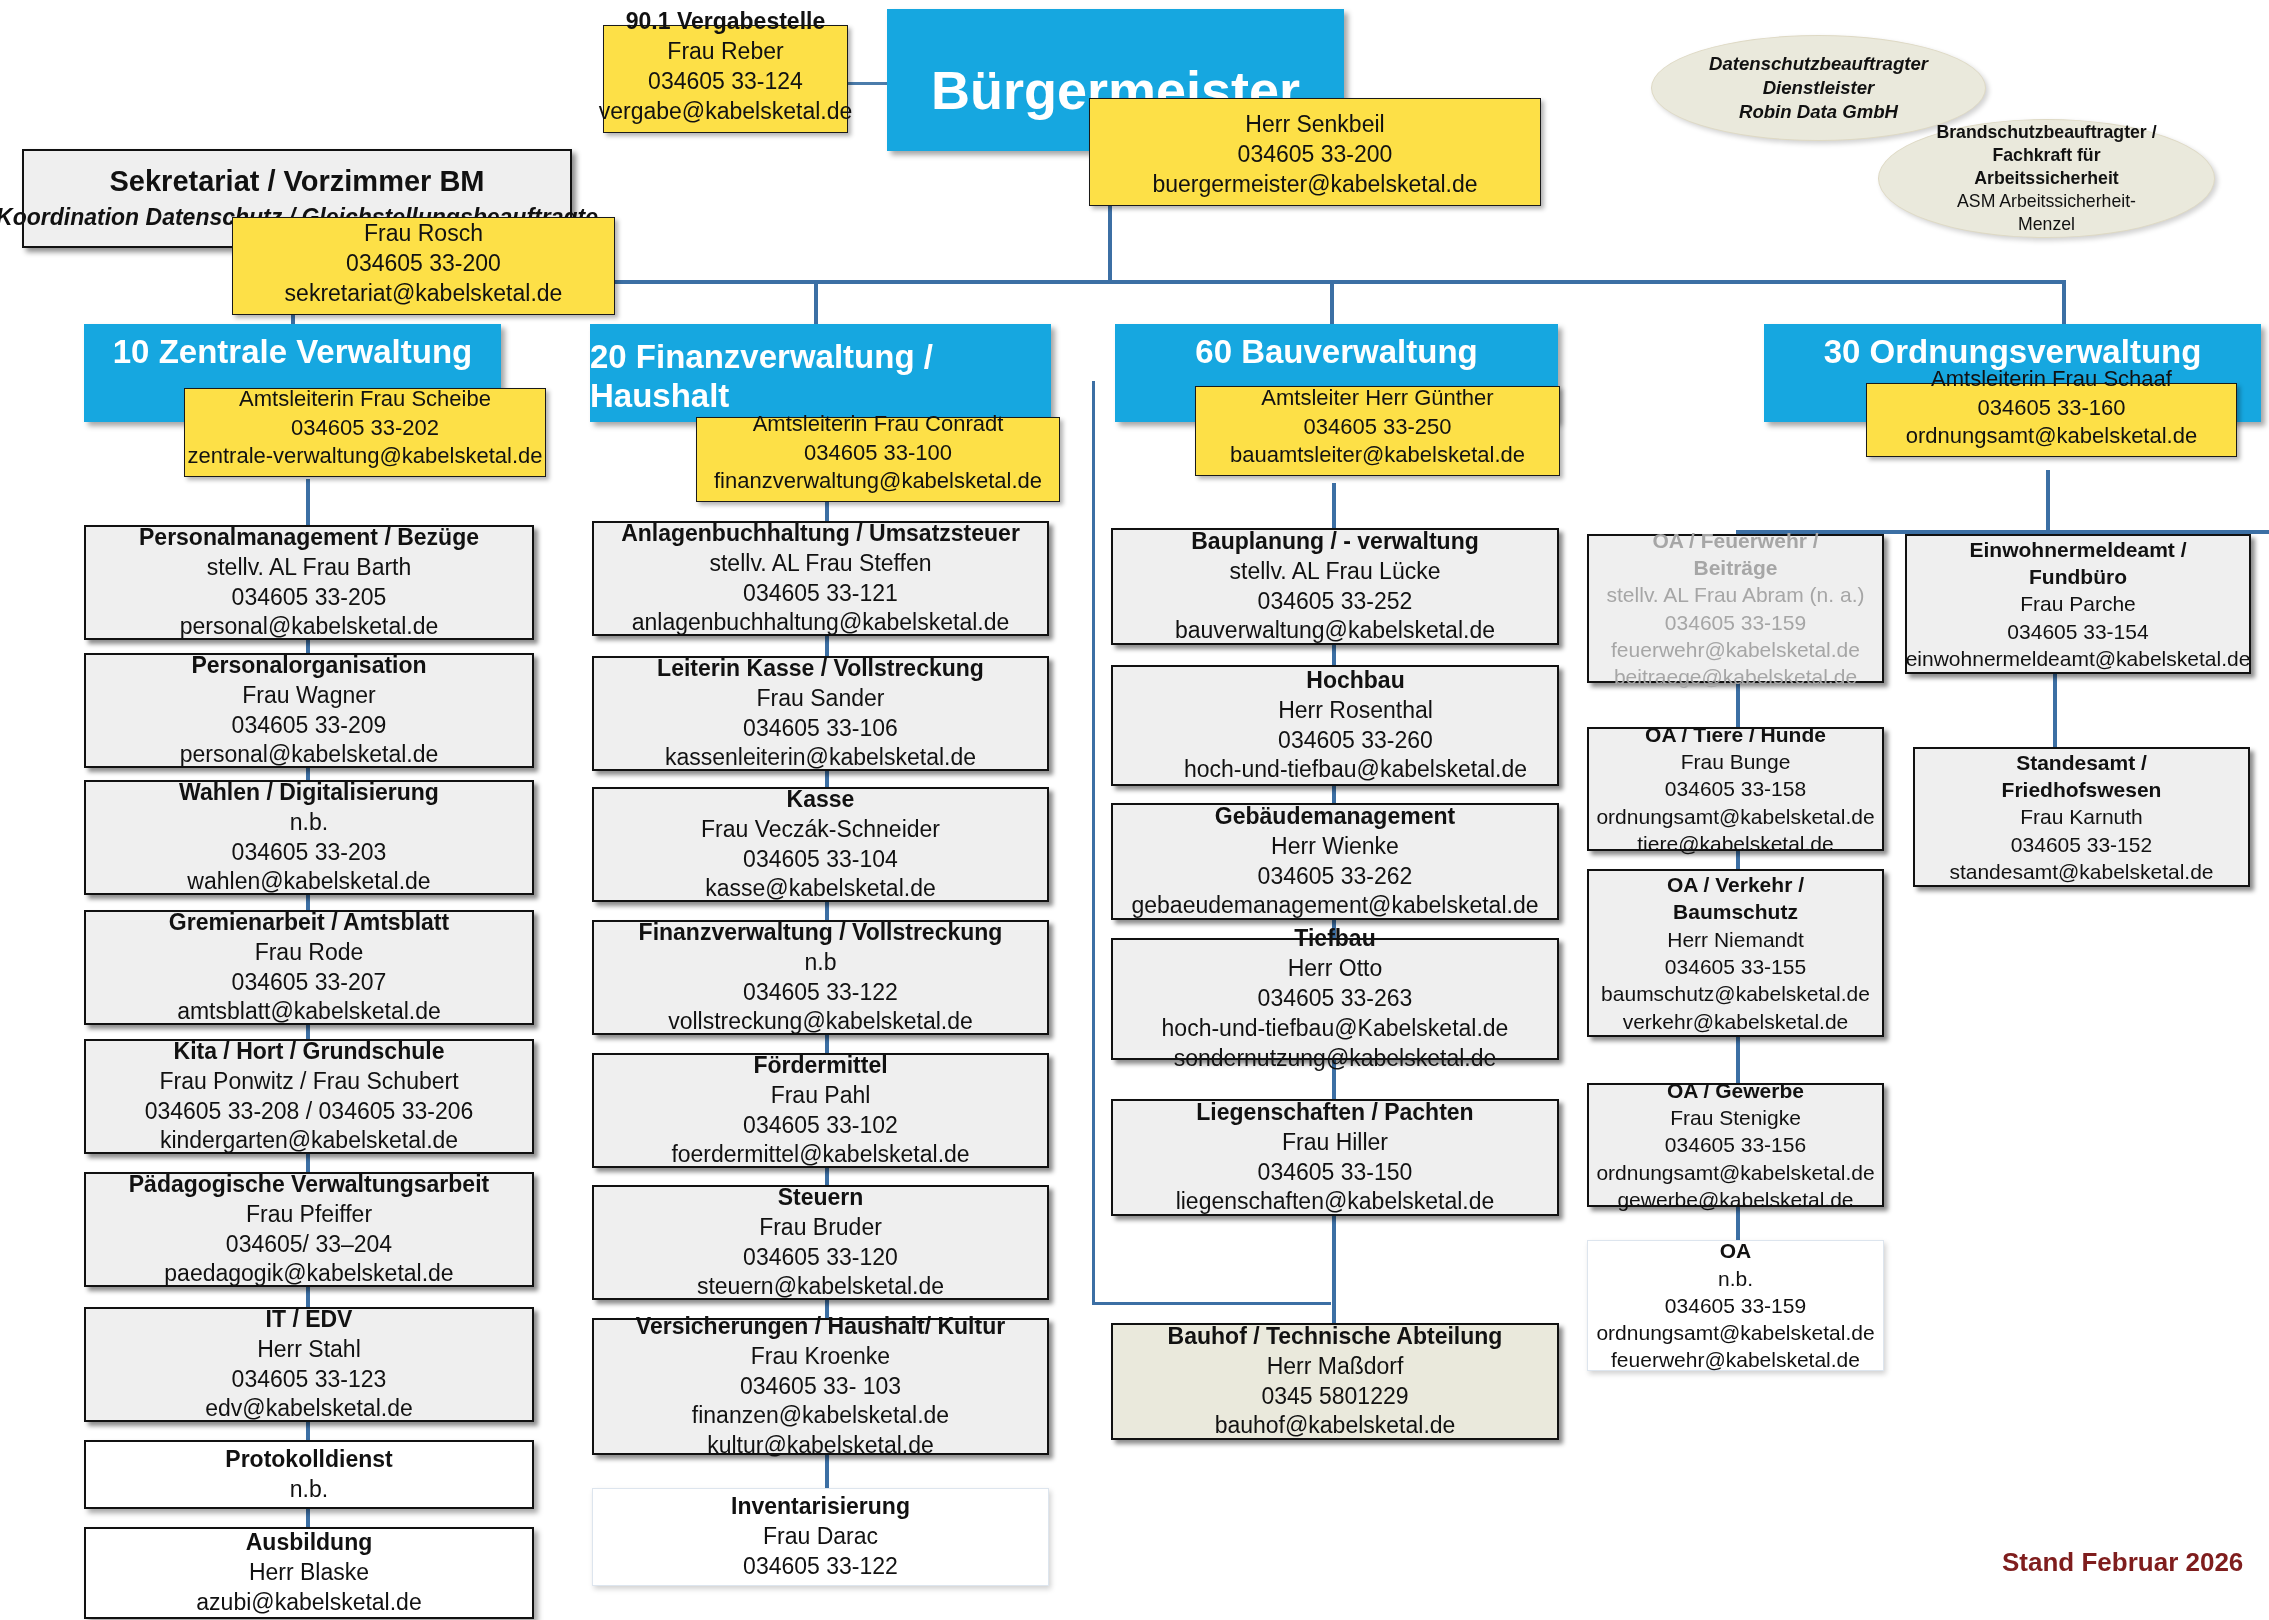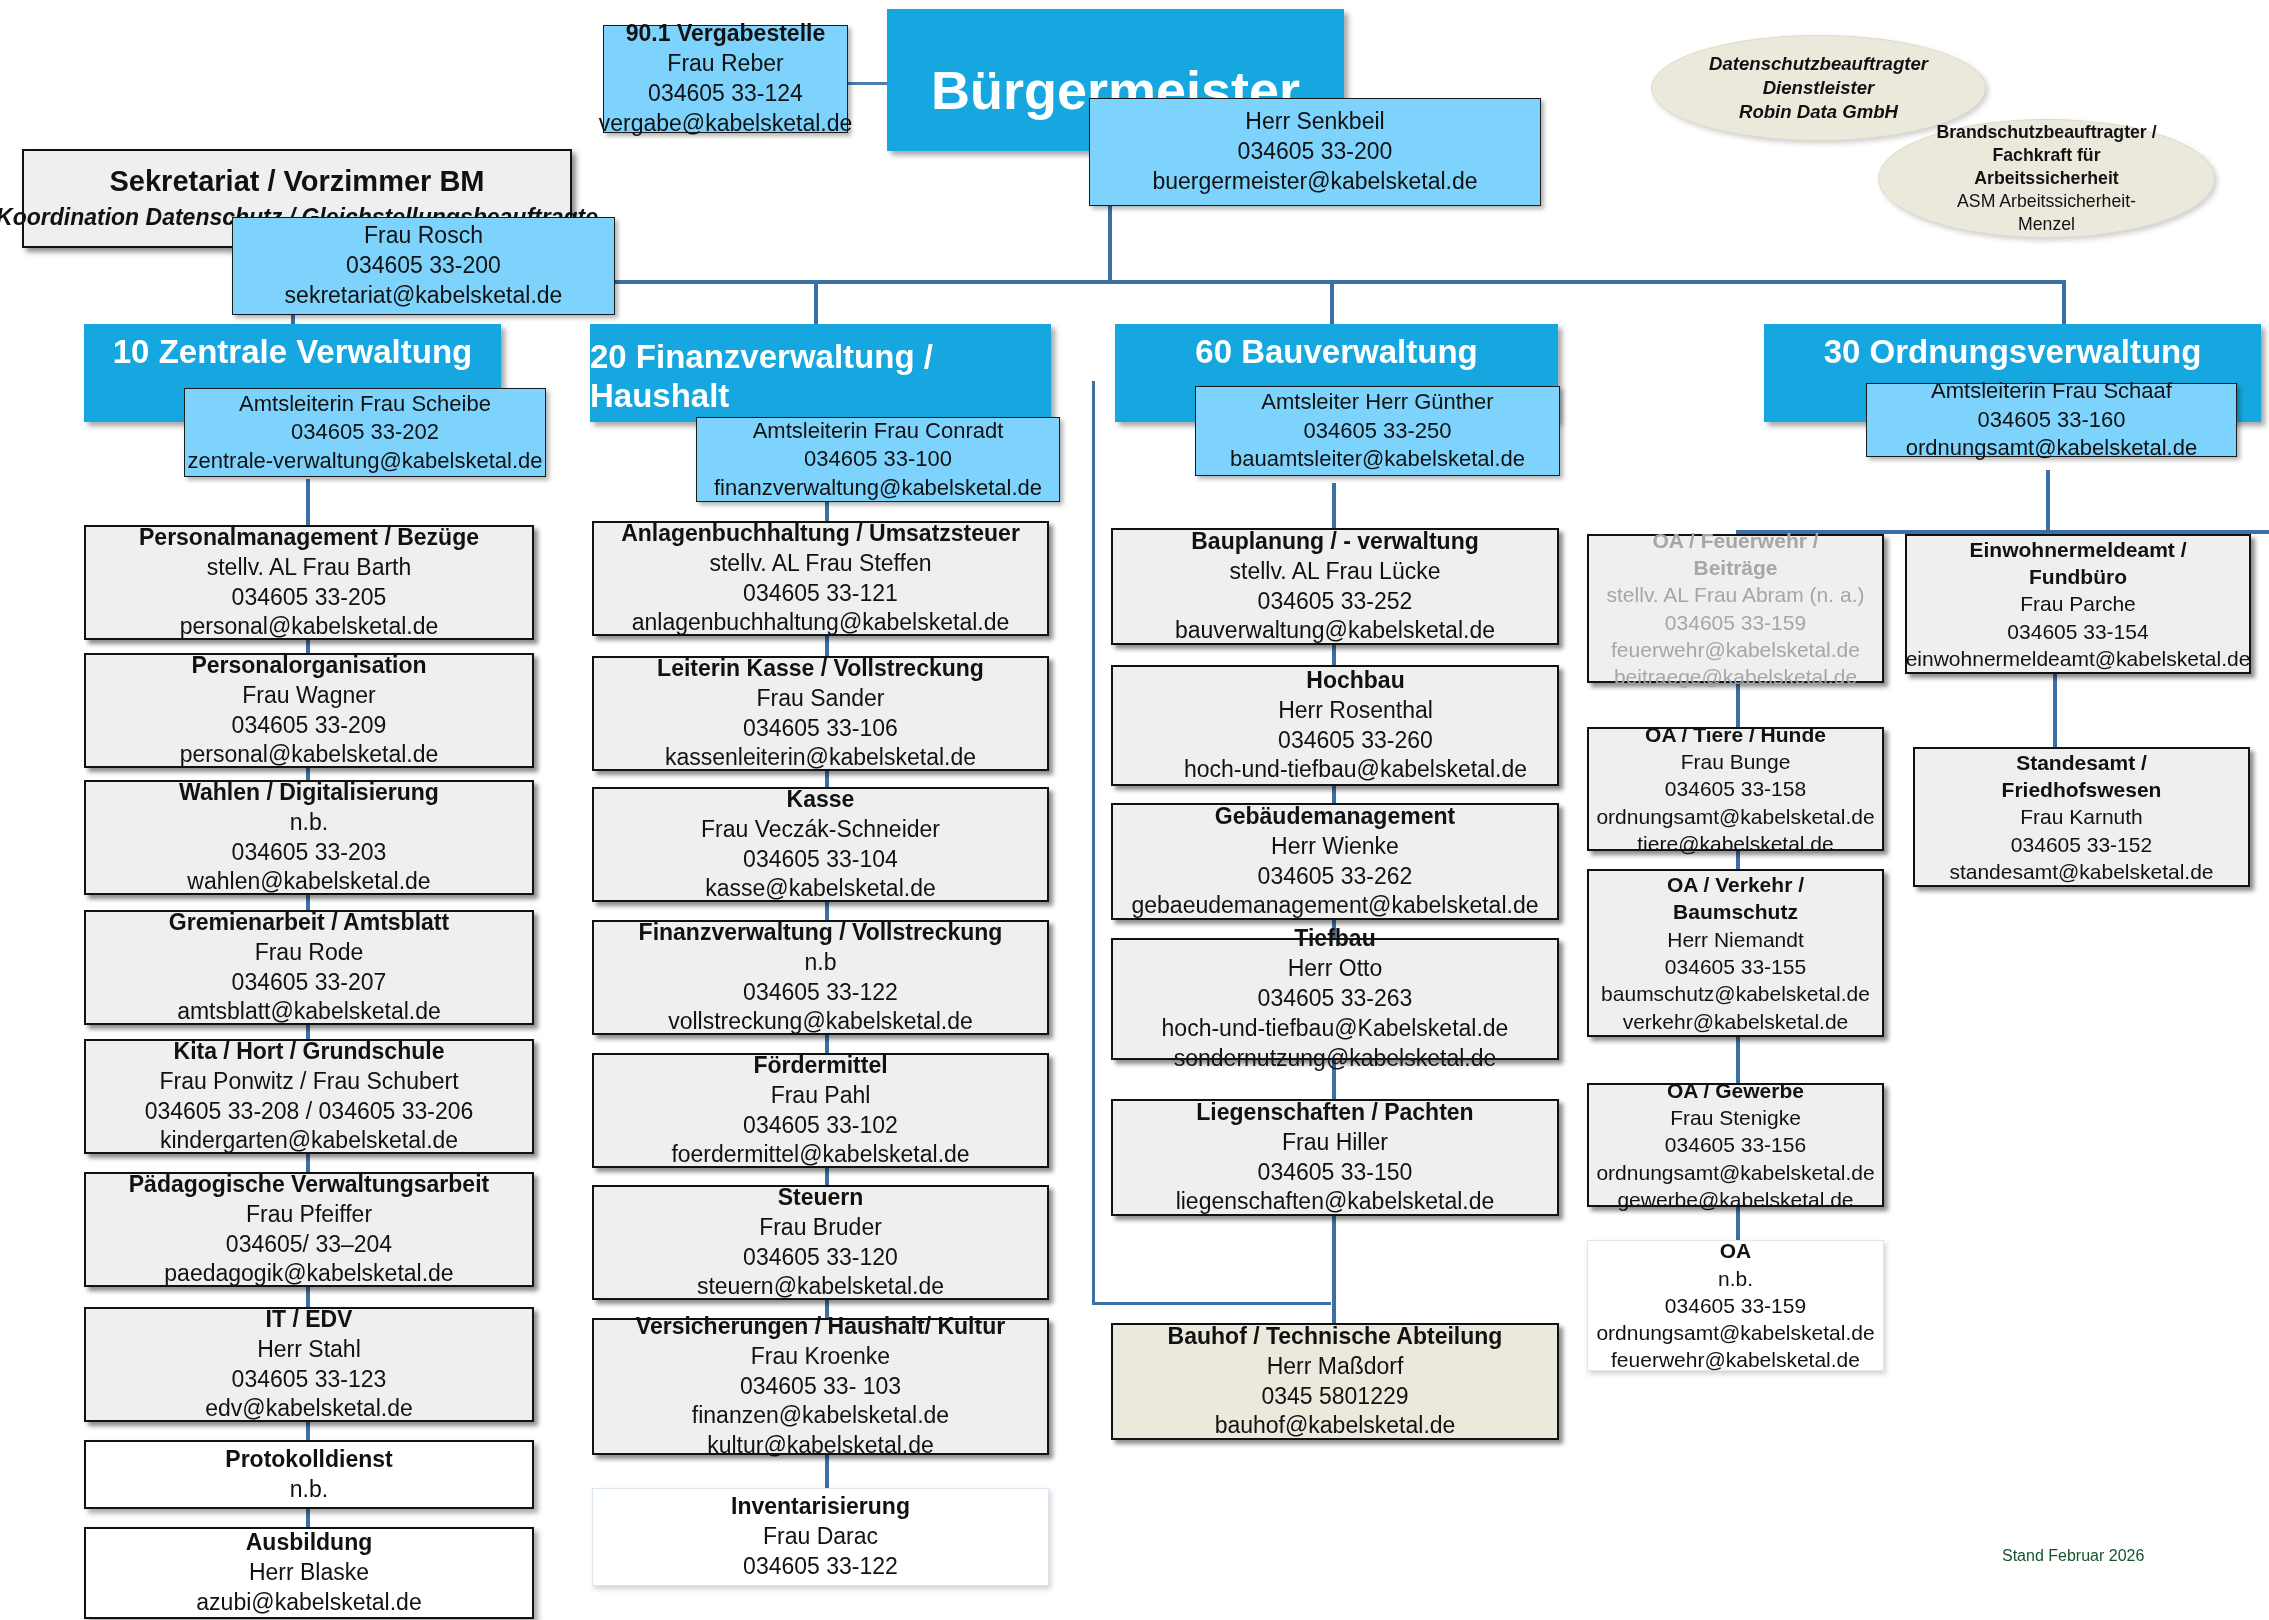--- a/index.html
+++ b/index.html
@@ -25,25 +25,26 @@
     flex-direction:column;
     justify-content:center;
     align-items:center;
     padding:5.3px 7px;
   }
   .box .t{font-weight:bold;}
   .box .l{display:block;white-space:nowrap;}
 
   
   .card-white{
-    background:#7dd3fc;
+    background:#fde047;
     border:1.4px solid #1a1a1a;
     font-size:23px;
     color:#111;
     box-shadow:2.7px 2.7px 4.4px rgba(0,0,0,.30);
+    justify-content:flex-end;
   }
   
   .card-grey{
     background:#efefef;
     border:2.1px solid #111111;
     color:#111;
     font-size:23px;
     box-shadow:3.5px 3.5px 4.4px rgba(0,0,0,.45);
   }
   
@@ -125,23 +126,23 @@
   .ellipse.e2 .l{font-style:normal;font-size:17.7px;}
 
   
   .line{position:absolute;background:#3c6fa4;}
   .lv{width:3.5px;}
   .lh{height:3.5px;}
   .line-thin{background:#4b7cab;}
 
   .footer{
     position:absolute;
-    color:#14532d;
-    font-weight:normal;
-    font-size:16px;
+    color:#7f1d1d;
+    font-weight:bold;
+    font-size:26px;
     white-space:nowrap;
   }
   
   .dept span{display:block;}
 </style>
 </head>
 <body>
 
 <div id="canvas">
 

